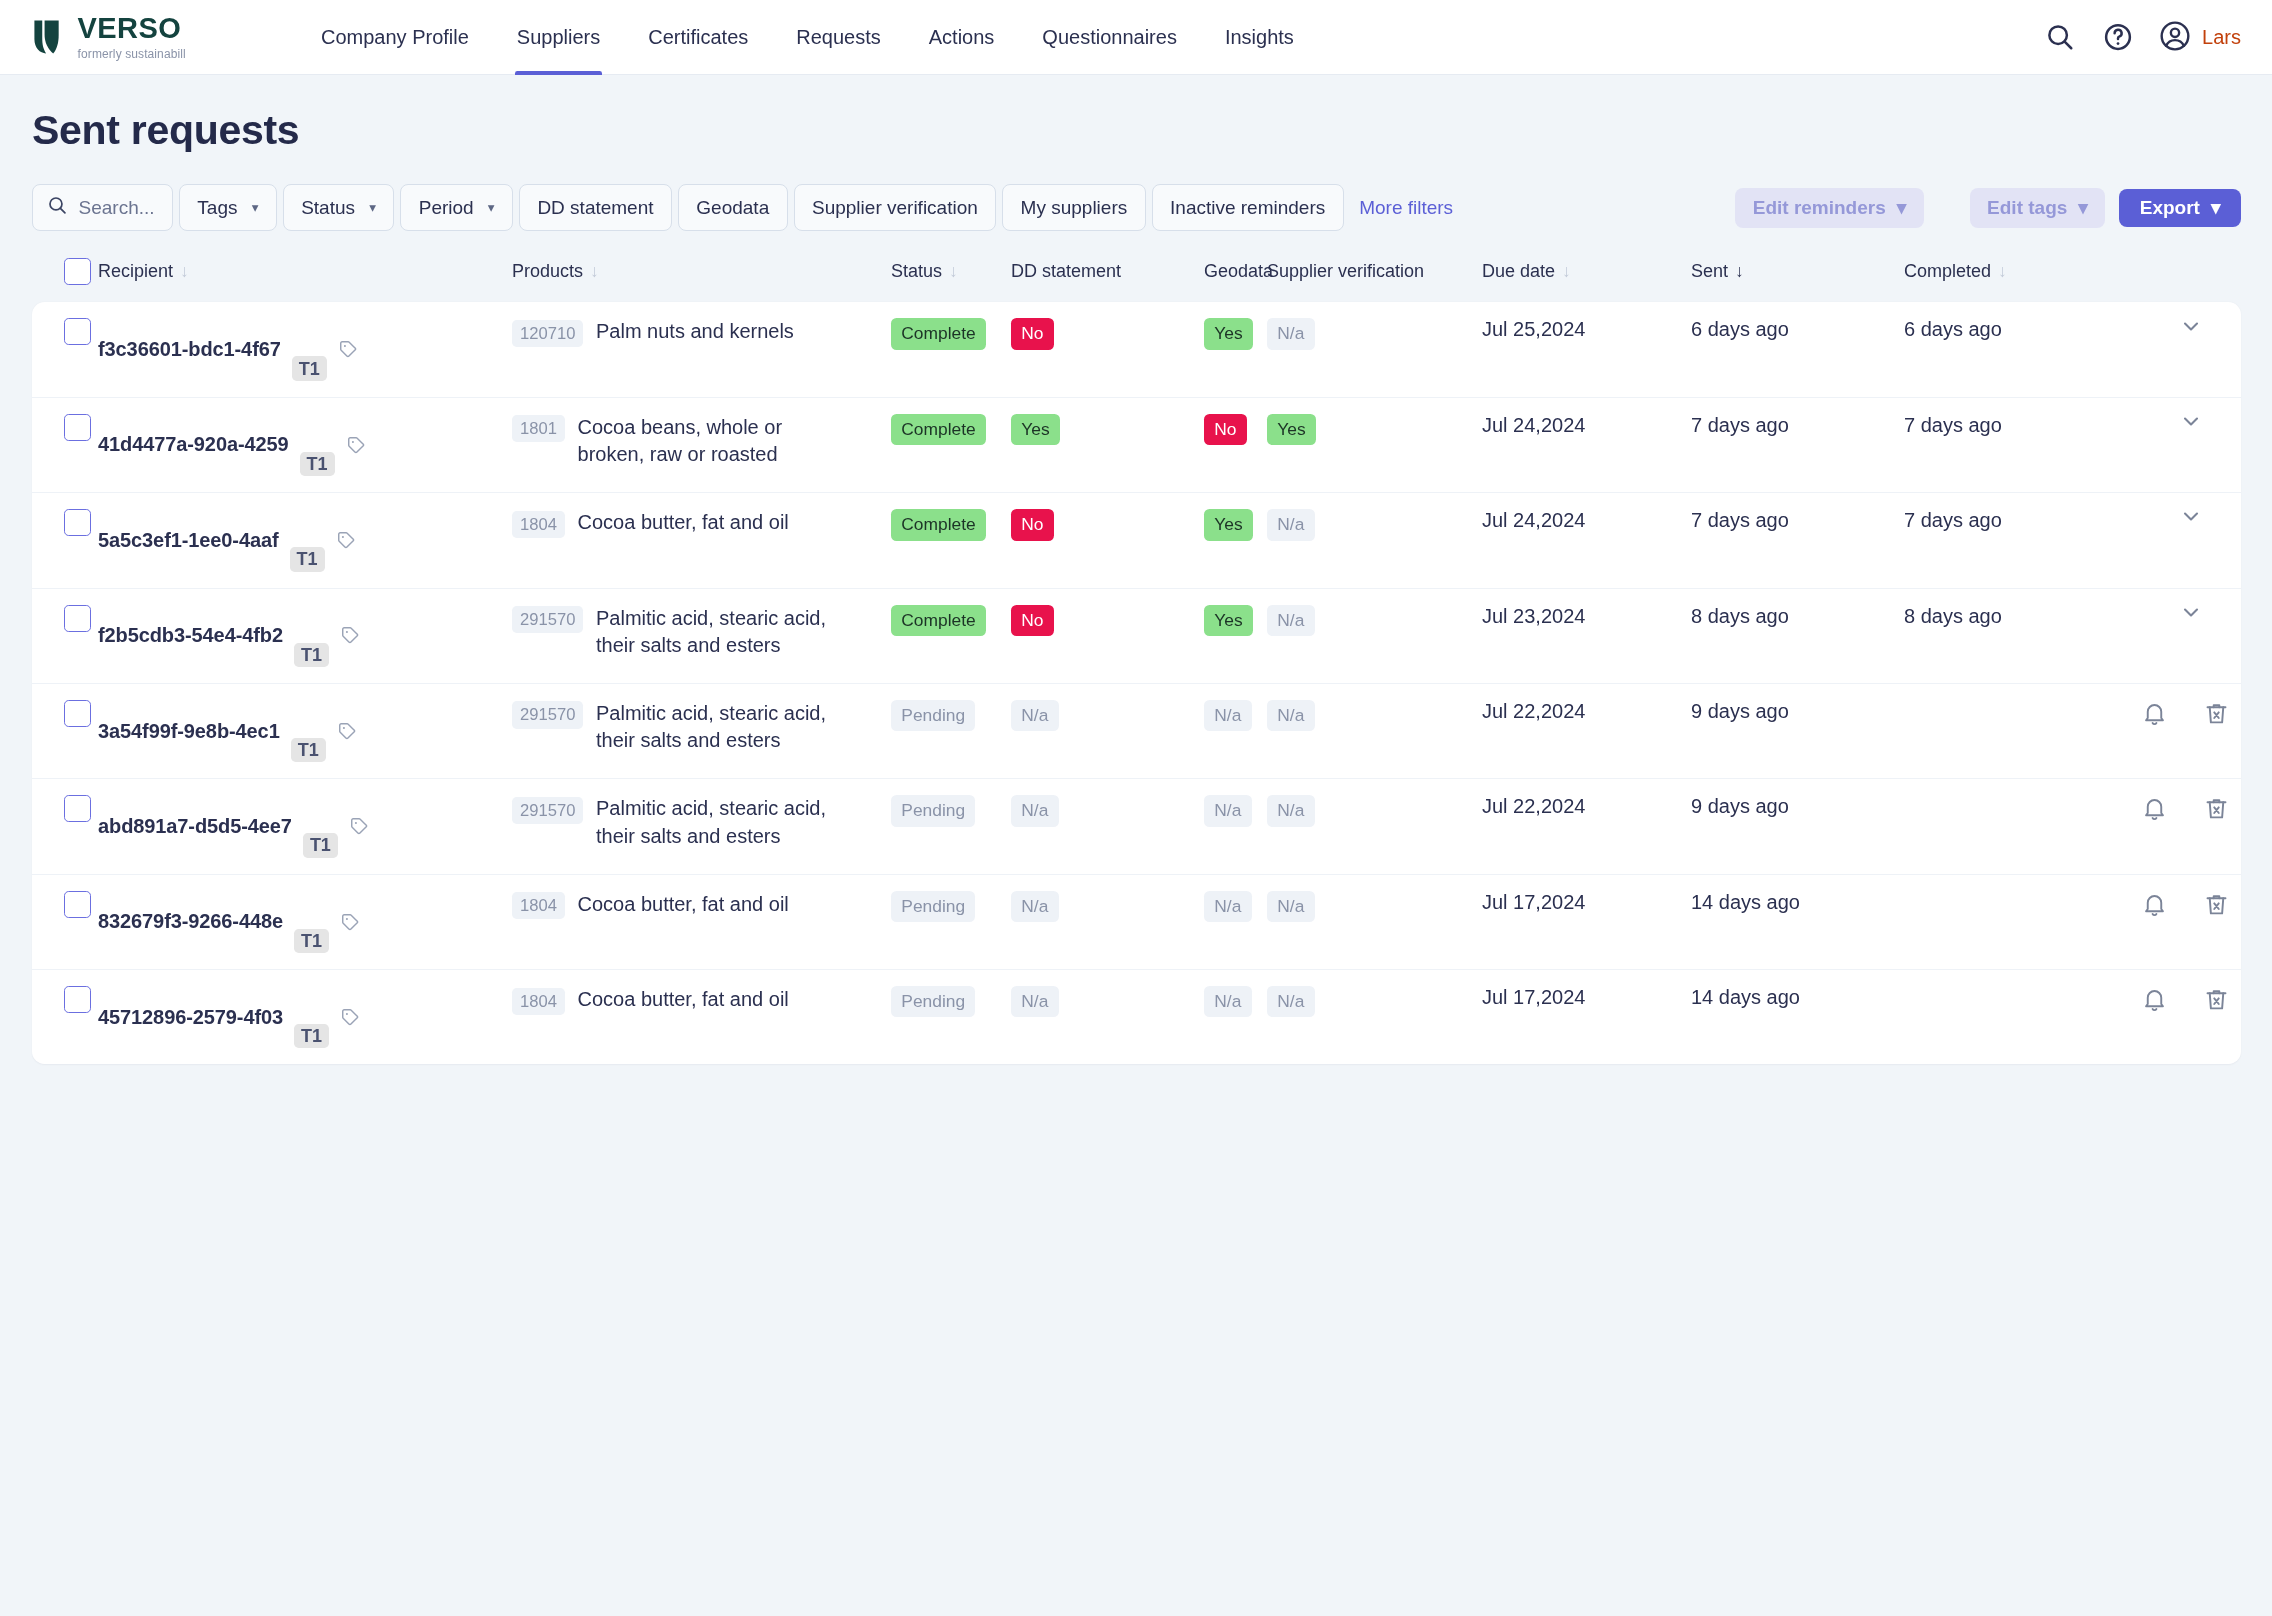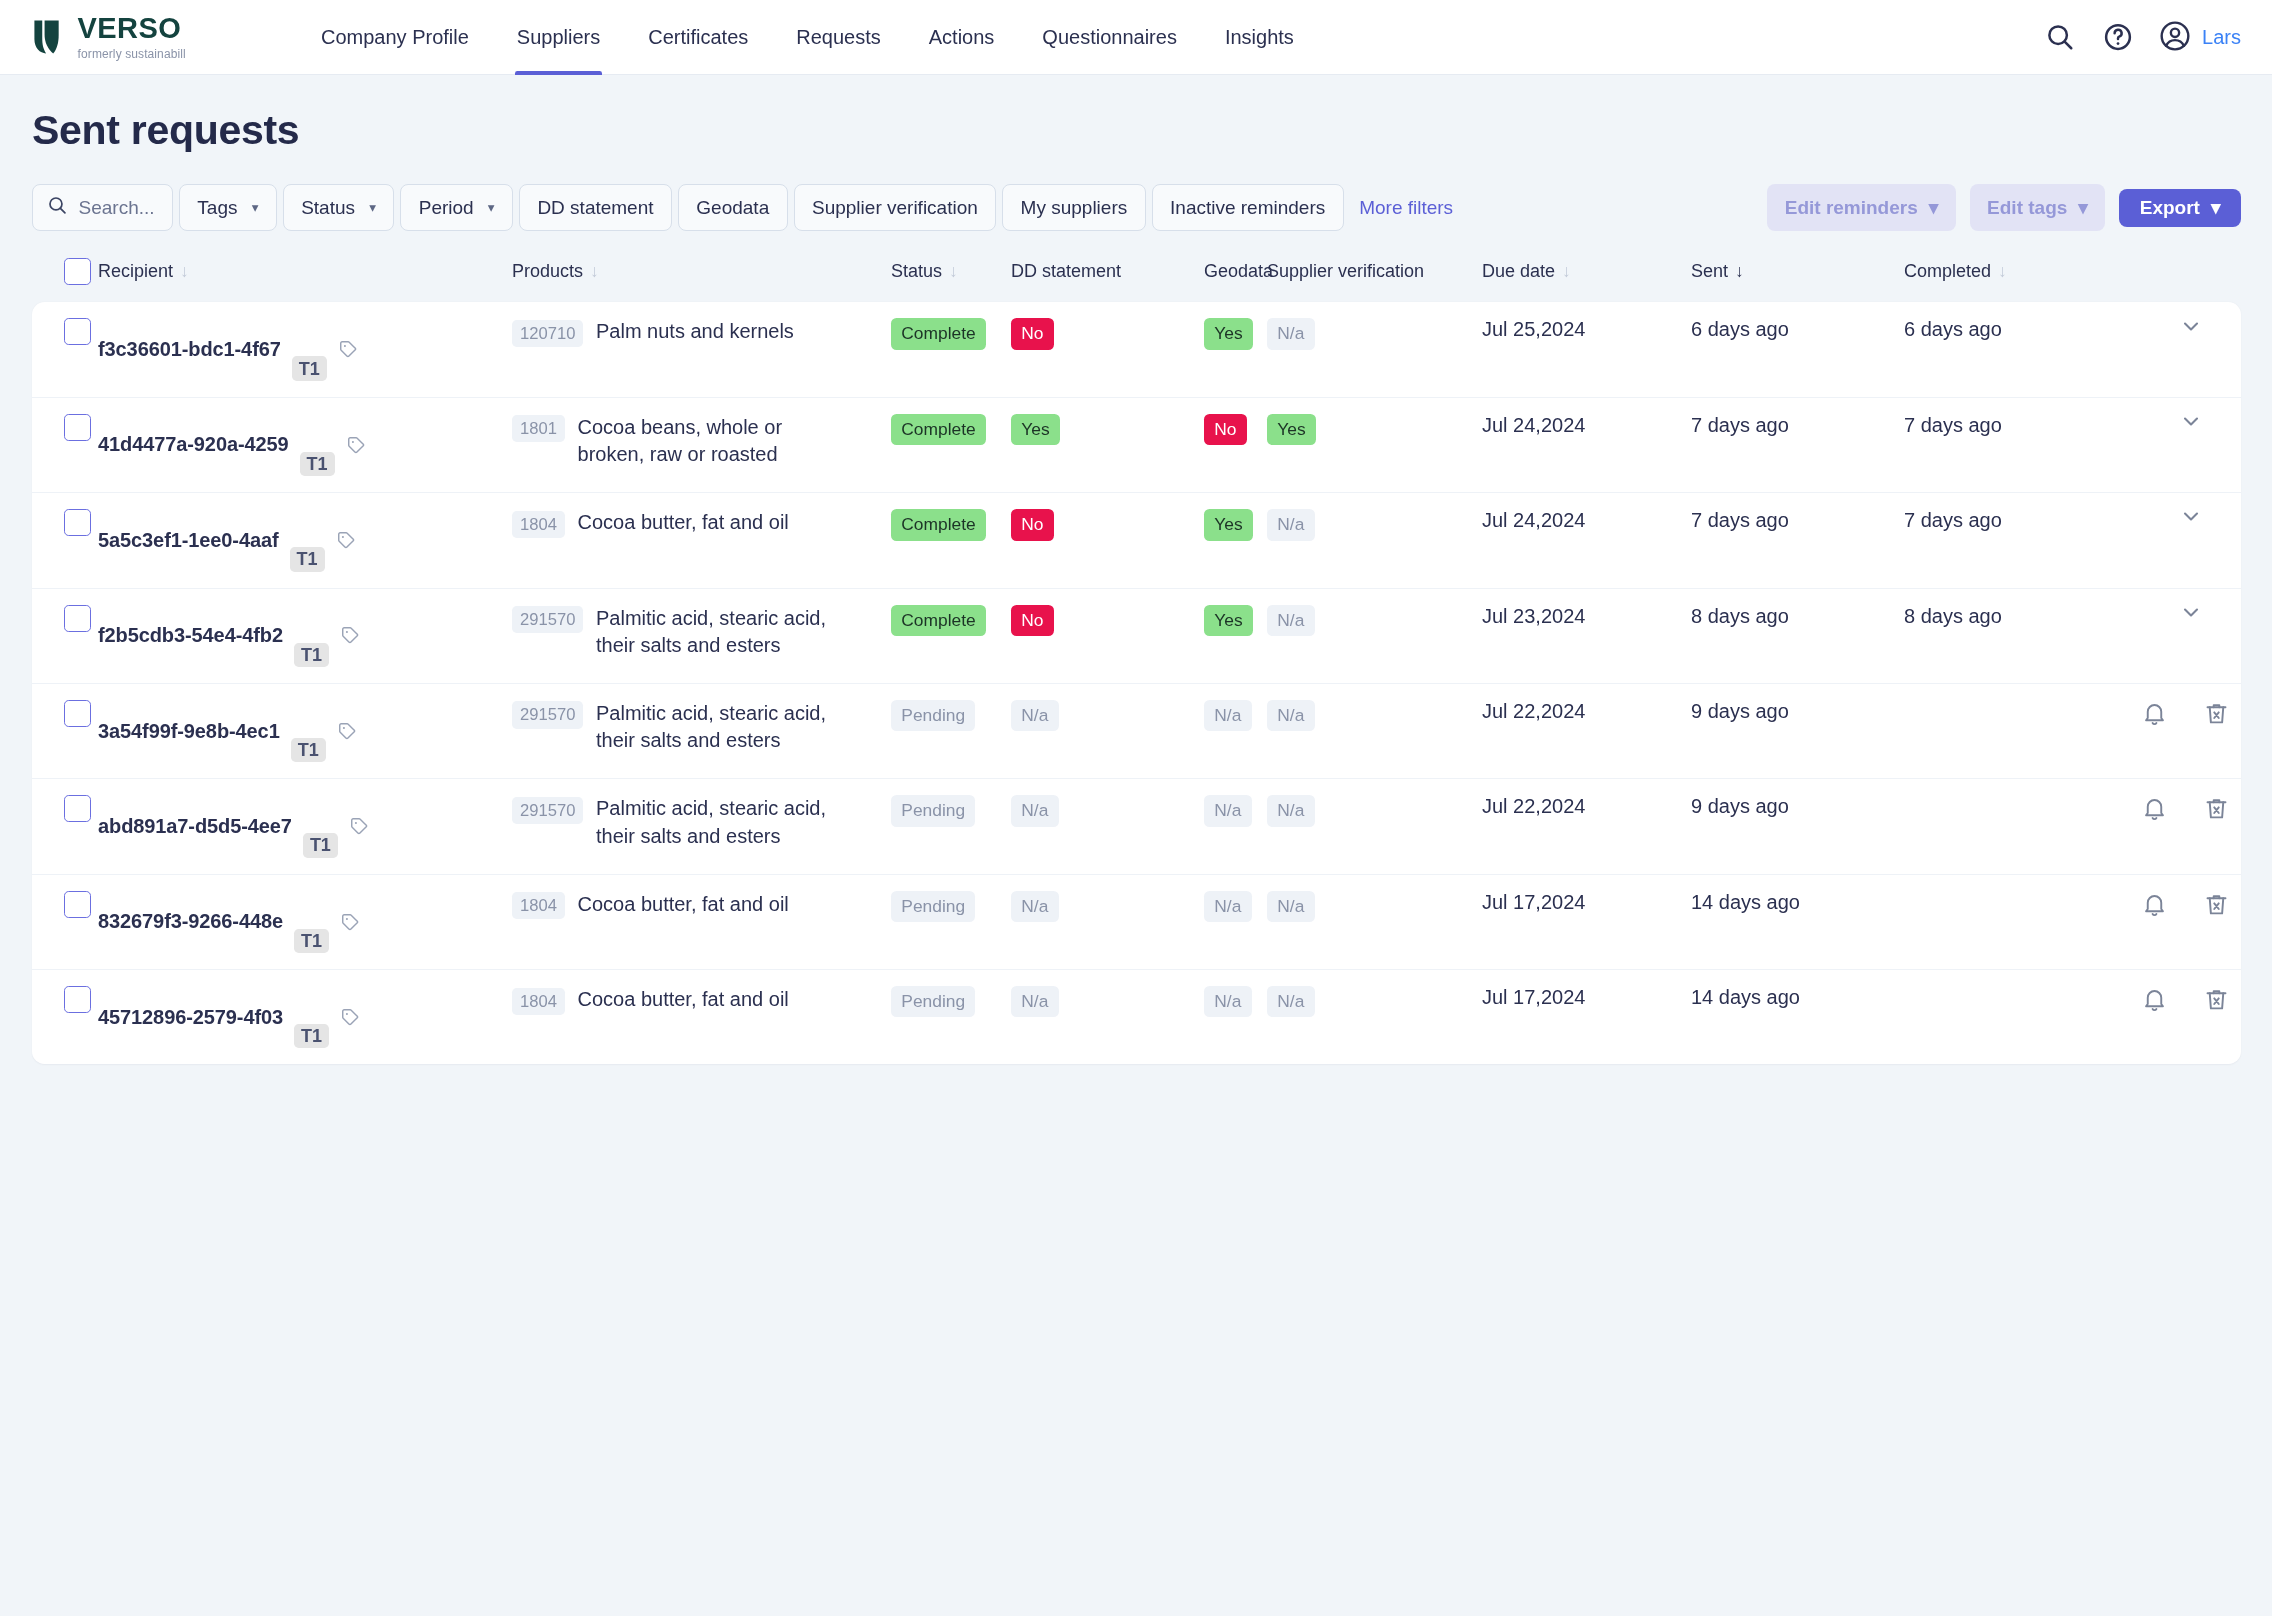--- a/index.html
+++ b/index.html
@@ -41,21 +41,21 @@
   .nav-item.active::after {
     content: ""; position: absolute; left: 22px; right: 22px; bottom: 0;
     height: 4px; background: #5b5fd6; border-radius: 2.4px 2.4px 0 0;
   }
 
   .nav-right {
     margin-left: auto; display: flex; align-items: center; gap: 25px;
   }
   .icon-btn { width: 33px; height: 33px; display: flex; align-items: center; justify-content: center; cursor: pointer; }
   .user-chip { display: flex; align-items: center; gap: 11px; cursor: pointer; }
-  .user-name { font-size: 20px; color: #3b82f6; }
+  .user-name { font-size: 20px; color: #c2410c; }
 
   
   .page { padding: 0 32px; }
   .page-title {
     font-size: 41px; font-weight: 700; color: #242a4a;
     letter-spacing: -0.3px; padding-top: 32px;
   }
   .subtabs {
     display: flex; gap: 0; margin-top: 28px;
     border-bottom: 0.8px solid #dde4ed;
@@ -83,24 +83,25 @@
   }
   .chip.search { padding-left: 14px; gap: 11px; }
   .chip .caret { color: #5d6784; font-size: 13.4px; margin-left: 4.7px; }
   .chip .ph { color: #6b7490; }
   .link-btn {
     font-size: 19px; color: #5b5fd6; cursor: pointer; padding: 0 9.5px;
     white-space: nowrap;
   }
   .toolbar-right { margin-left: auto; display: flex; align-items: center; gap: 14px; }
   .btn-soft {
-    height: 47px; border-radius: 8px; background: #e2e3f5; color: #9598d8;
+    height: 40px; border-radius: 8px; background: #e2e3f5; color: #9598d8;
     display: flex; align-items: center; gap: 11px; padding: 0 17.4px;
     font-size: 19px; font-weight: 700; cursor: pointer; white-space: nowrap;
     border: none;
+    margin-left: 32px;
   }
   .btn-primary {
     height: 38px; border-radius: 8px; background: #5b5fd6; color: #ffffff;
     display: flex; align-items: center; gap: 11px; padding: 0 20.5px;
     font-size: 19px; font-weight: 700; cursor: pointer; white-space: nowrap;
     border: none;
   }
 
   
   .table-head {

